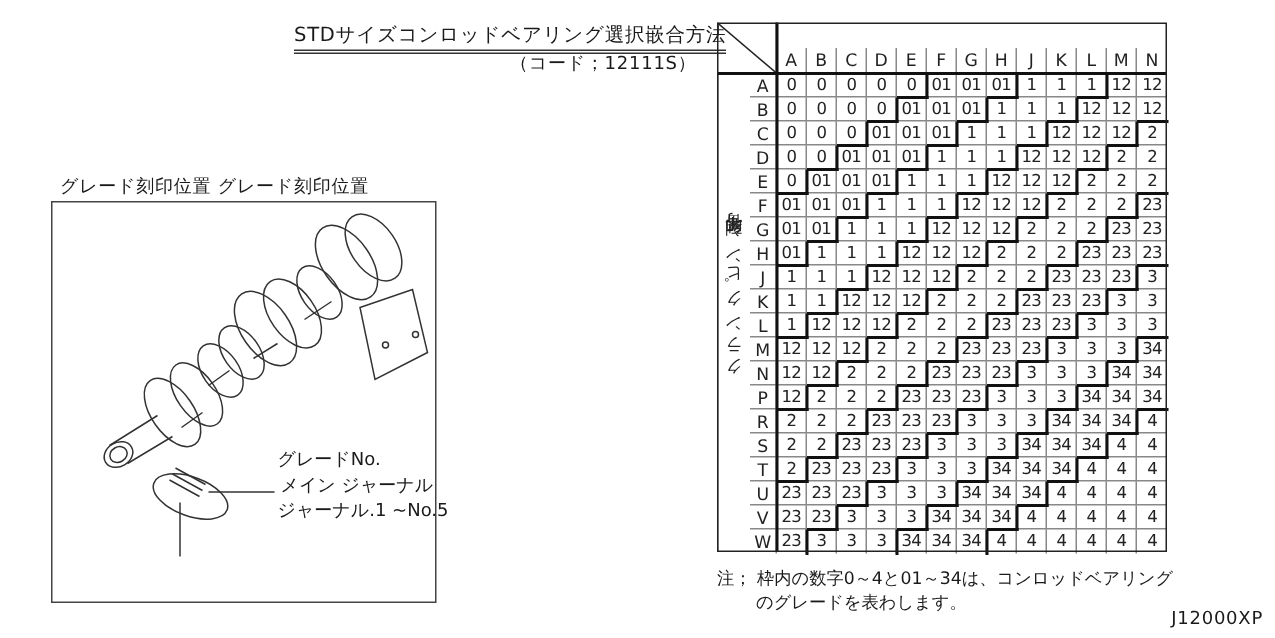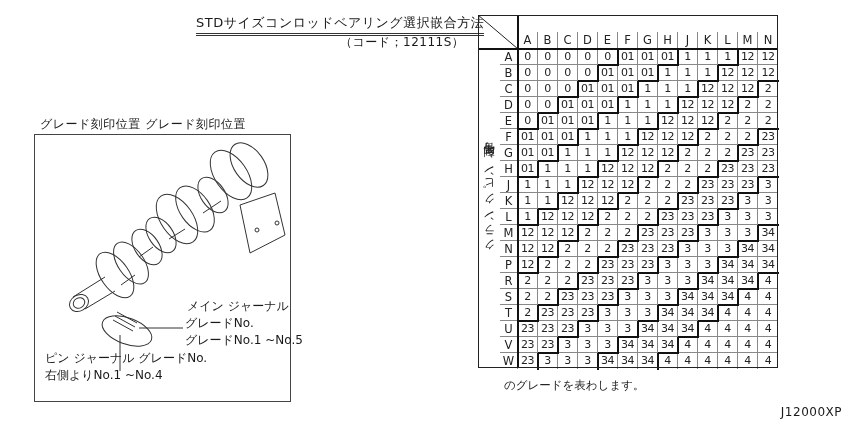--- a/index.html
+++ b/index.html
@@ -59,27 +59,23 @@
     <circle cx="222" cy="95" r="2"></circle>
       <circle cx="242" cy="88" r="2"></circle>
 
     <ellipse cx="92" cy="196" rx="26" ry="13" transform="rotate(20 92 196)"></ellipse>
     <path d="M78 185 L98 196 M80 181 L100 192 M82 177 L102 188"></path>
 
     <path d="M104 193 L148 193"></path>
     <path d="M85 200 L85 236"></path>
   </svg>
   <div class="abs callout" style="left:150px;top:163px">
+    <div>グレードNo.</div>
     <div style="padding-left:2px">メイン ジャーナル</div>
-    <div>グレードNo.</div>
-    <div>グレードNo.1 ~No.5</div>
-  </div>
-  <div class="abs callout" style="left:10px;top:215px">
-    <div>ピン ジャーナル グレードNo.</div>
-    <div>右側よりNo.1 ~No.4</div>
+    <div>ジャーナル.1 ~No.5</div>
   </div>
 </div>
 
 <div class="abs tbl" id="tbl">
 
   <div class="cell" style="left:0;top:0;width:40px;height:34px;">
     <svg width="40" height="34" style="position:absolute;left:0;top:0">
       <line x1="0" y1="0" x2="40" y2="34" stroke="#222" stroke-width="1"></line>
     </svg>
   </div>
@@ -530,15 +526,16 @@
       <div class="stair" style="left:199px;top:322px;width:2px;height:17px;"></div>
       <div class="stair" style="left:180px;top:337px;width:21px;height:2px;"></div>
       <div class="stair" style="left:59px;top:338px;width:2px;height:17px;"></div>
       <div class="stair" style="left:119px;top:338px;width:2px;height:17px;"></div>
       <div class="stair" style="left:179px;top:338px;width:2px;height:17px;"></div>
     </div>
   <div class="outer"></div>
 </div>
 
 <div class="abs note">
+  <div>注； 枠内の数字0～4と01～34は、コンロッドベアリング</div>
   <div style="padding-left:26px">のグレードを表わします。</div>
 </div>
 <div class="abs fig-id">J12000XP</div>
 
 </body></html>

